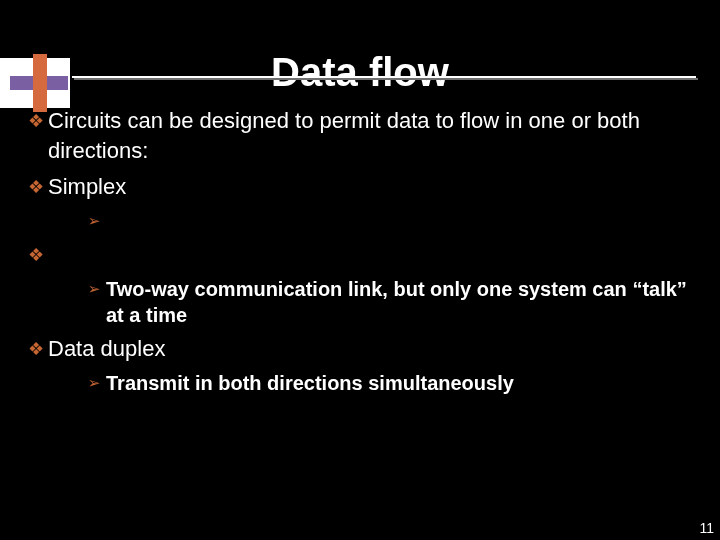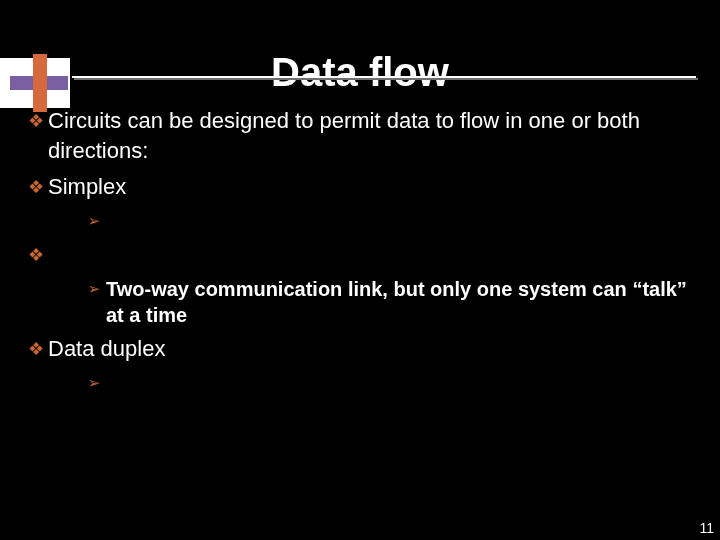--- a/index.html
+++ b/index.html
@@ -64,19 +64,20 @@
       <div class="text">Two-way communication link, but only one system can “talk” at a time</div>
     </div>
 
     <div class="lvl1">
       <div class="bullet">❖</div>
       <div class="text">Data duplex</div>
     </div>
 
     <div class="lvl2">
       <div class="bullet">➢</div>
+      <div class="text">Transmit in both directions simultaneously</div>
     </div>
 
   </div>
 
   <div class="pagenum">11</div>
 
 </div>
 
 </body></html>

